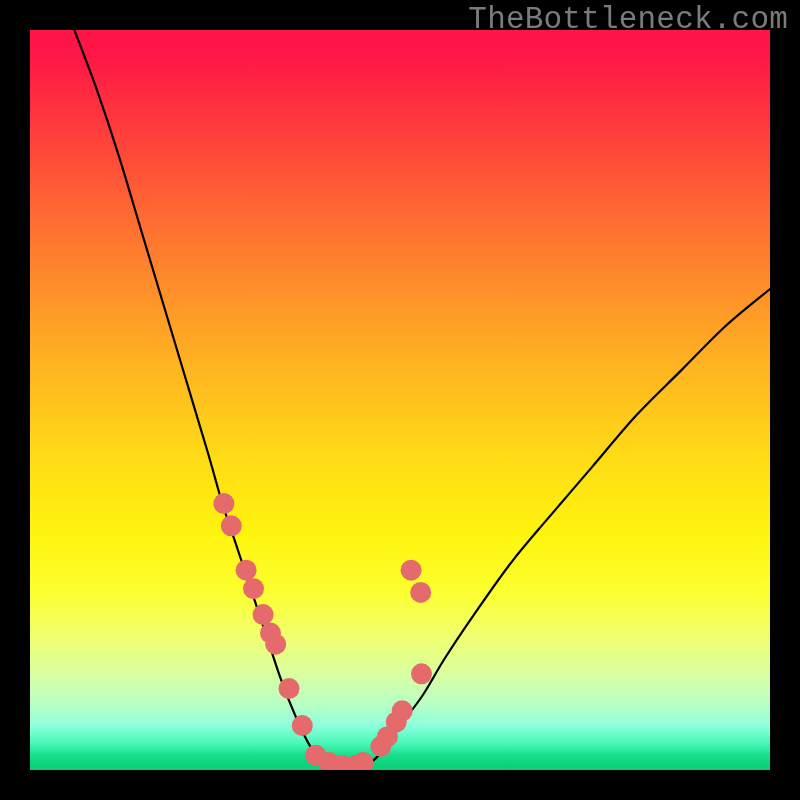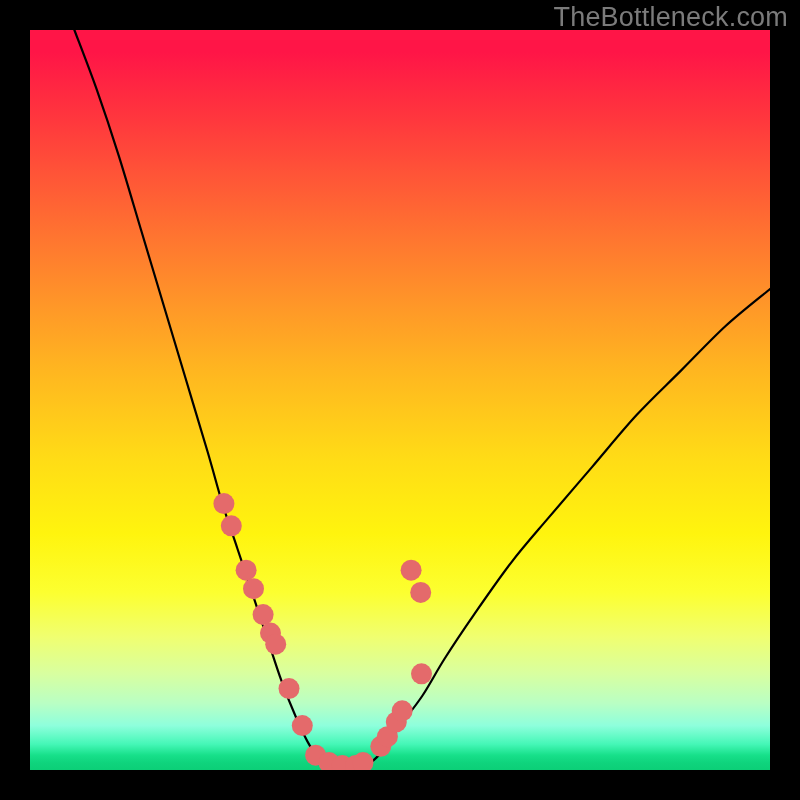--- a/index.html
+++ b/index.html
@@ -49,24 +49,24 @@
       #17e08a 98%,
       #0fd47d 99%,
       #0ccf77 100%
     );
   }
   .watermark {
     position: absolute;
     top: 2px;
     right: 12px;
     color: #7b7b7b;
-    font-size: 27px;
+    font-size: 31px;
     font-weight: 500;
     letter-spacing: 0.2px;
-    font-family: Liberation Sans, sans-serif;
+    font-family: Liberation Mono, monospace;
   }
   svg.overlay {
     position: absolute;
     inset: 0;
     width: 740px;
     height: 740px;
   }
   .curve {
     fill: none;
     stroke: #000;

